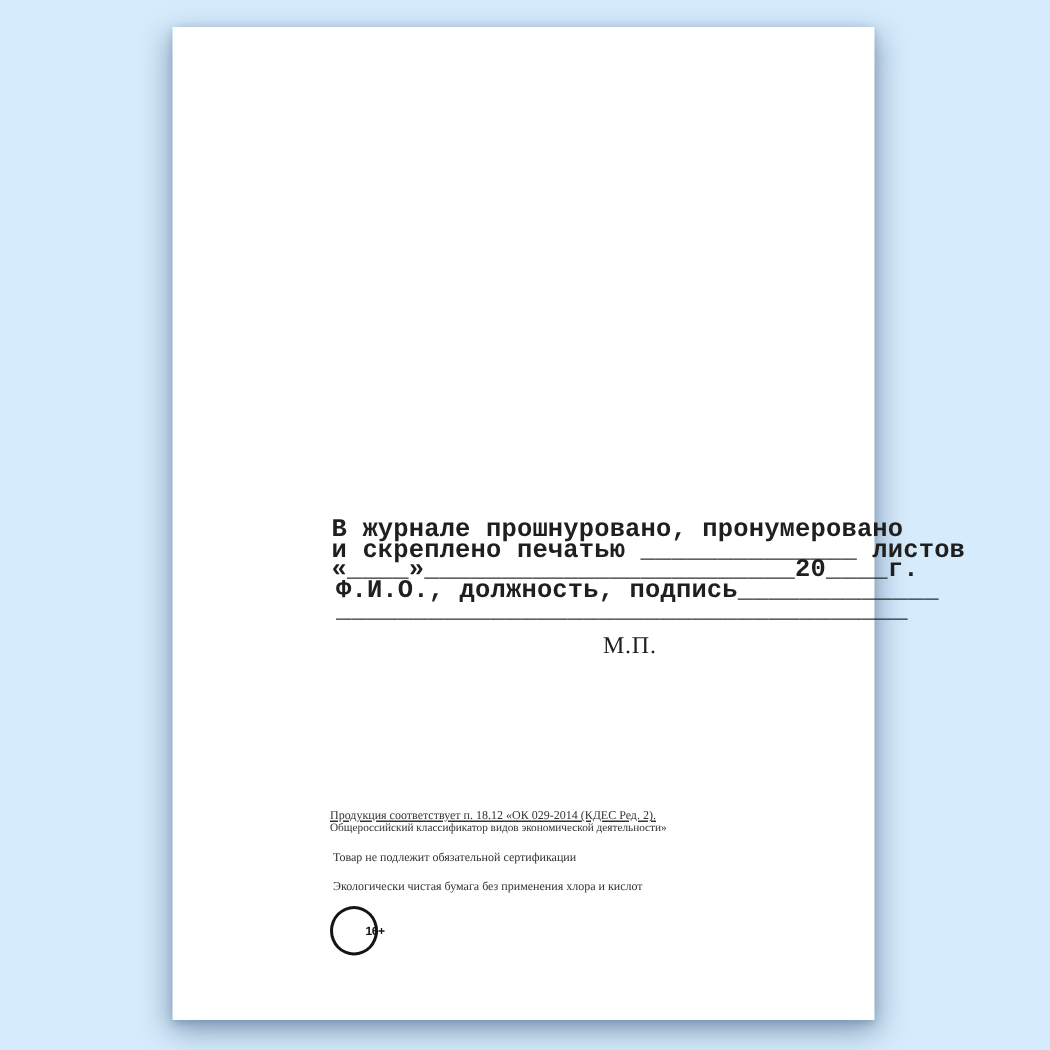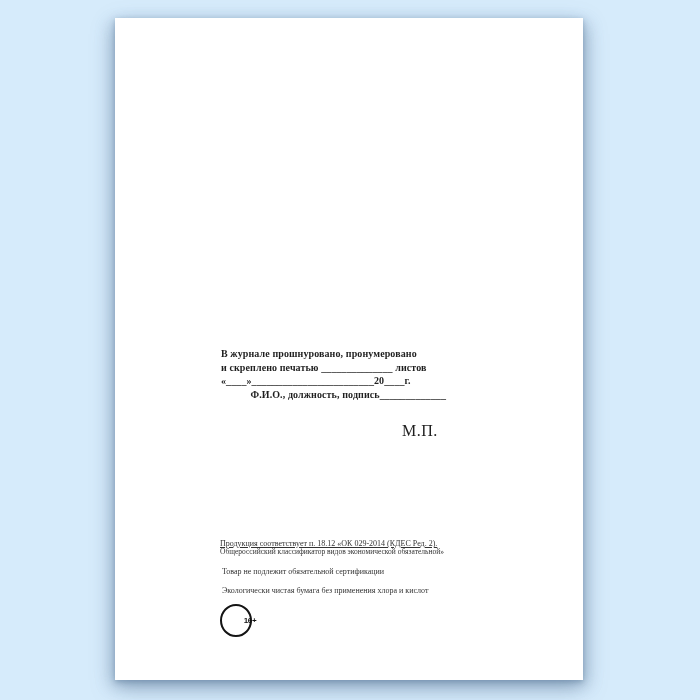--- a/index.html
+++ b/index.html
@@ -25,23 +25,23 @@
       0 2px 5px rgba(96,126,158,.45),
       0 8px 22px rgba(96,126,158,.38),
       -5px 5px 14px rgba(96,126,158,.28),
       5px 5px 14px rgba(96,126,158,.28);
   }
   
   .binding-block{
     position:absolute;
     left:106px;top:329px;
     width:225px;
-    font-family:Liberation Serif, serif;
+    font-family:Liberation Mono, monospace;
     font-weight:bold;
-    font-size:10px;
+    font-size:17px;
     line-height:13.5px;
     color:var(--ink);
     letter-spacing:.1px;
     white-space:nowrap;
   }
   .binding-block .indent{padding-left:3px;text-align:right;}
   .stamp{
     position:absolute;
     left:287px;top:404px;
     font-family:"Liberation Serif", serif;
@@ -89,27 +89,28 @@
 <body>
 
 <div class="scene">
   <div class="paper">
 
     <div class="binding-block">
       <div>В журнале прошнуровано, пронумеровано</div>
       <div>и скреплено печатью ______________ листов</div>
       <div>«____»________________________20____г.</div>
       <div class="indent">Ф.И.О., должность, подпись_____________</div>
+      <div class="indent">_____________________________________</div>
     </div>
 
     <div class="stamp">М.П.</div>
 
     <div class="footnotes">
       <div class="fn-l1">Продукция соответствует п. 18.12 «ОК 029-2014 (КДЕС Ред. 2).</div>
-      <div class="fn-l2">Общероссийский классификатор видов экономической обязательной»</div>
+      <div class="fn-l2">Общероссийский классификатор видов экономической деятельности»</div>
 
 
       <div class="fn-spaced2">Товар не подлежит обязательной сертификации</div>
 
       <div class="fn-spaced2">Экологически чистая бумага без применения хлора и кислот</div>
 
       <div class="badge-row">
         <div class="age-badge">16+</div>
       </div>
     </div>

